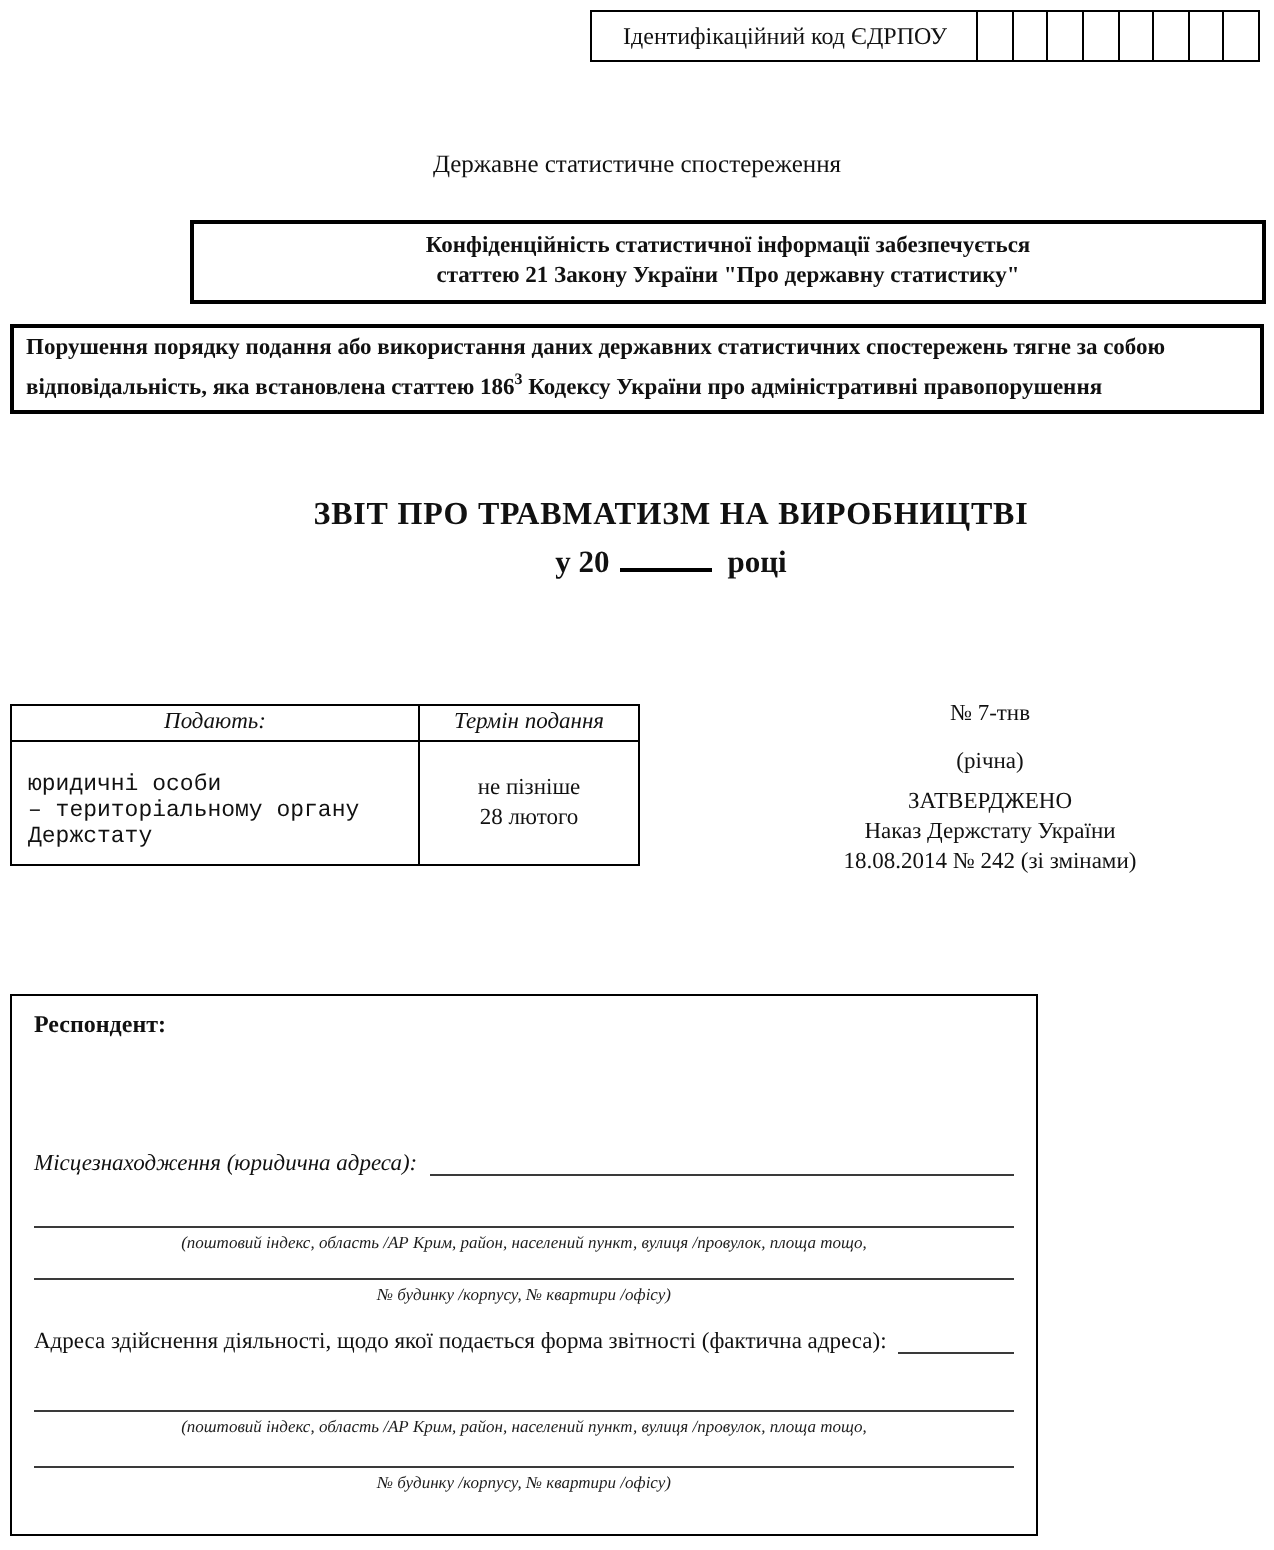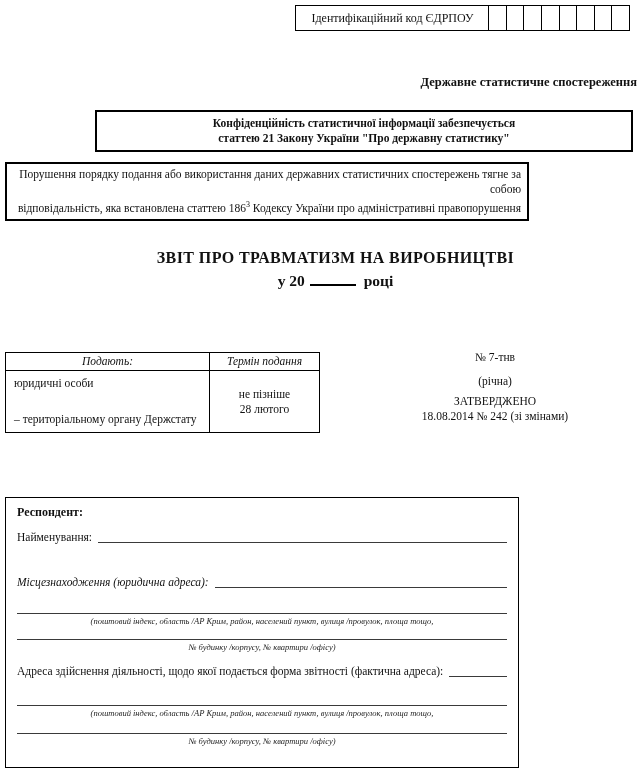--- a/index.html
+++ b/index.html
@@ -15,51 +15,51 @@
   .edrpou-label {
     flex:0 0 195px; border:1px solid #000; display:flex; align-items:center; justify-content:center;
     font-size:12px; white-space:nowrap;
   }
   .edrpou-cells { display:flex; flex:1; margin-left:-1px; }
   .edrpou-cell { flex:1; border:1px solid #000; margin-left:-1px; background:#fff; }
 
   
   .obs-title {
     position:absolute; top:75px; left:0; width:100%;
-    text-align:right; font-weight:bold; font-size:12.5px;
+    text-align:center; font-weight:normal; font-size:12.5px;
   }
   .conf-box {
     position:absolute; top:110px; left:95px; width:538px;
     border:2px solid #000; text-align:center; font-weight:bold;
     font-size:11.5px; line-height:15px; padding:4px 8px;
   }
   .viol-box {
-    position:absolute; top:162px; left:5px; width:524px;
-    border:2px solid #000; text-align:right; font-weight:normal;
+    position:absolute; top:162px; left:5px; width:627px;
+    border:2px solid #000; text-align:left; font-weight:bold;
     font-size:11.5px; line-height:15px; padding:3px 6px;
   }
   .viol-box sup { font-size:8px; }
 
   .report-title { position:absolute; top:249px; left:17px; width:100%; text-align:center; font-weight:bold; }
   .rt-line1 { font-size:16px; letter-spacing:0.4px; }
   .rt-line2 { font-size:15.5px; margin-top:4px; }
   .year-blank {
     display:inline-block; width:46px; height:15px; vertical-align:baseline;
     border-bottom:2px solid #000; margin:0 8px 0 5px;
   }
 
   
   .sub-table { position:absolute; top:352px; left:5px; width:315px; border:1px solid #000; font-size:11.5px; }
   .sub-header { display:flex; border-bottom:1px solid #000; text-align:center;font-style:italic; }
   .sub-h1 { flex:0 0 204px; border-right:1px solid #000; padding:2px 2px 3px; }
   .sub-h2 { flex:1; padding:2px 2px 3px; }
   .sub-body { display:flex; }
   .sub-b1 {
     flex:0 0 204px; border-right:1px solid #000; padding:6px 8px 7px;
-    display:flex; flex-direction:column; justify-content:space-between; min-height:61px;
+    display:flex; flex-direction:column; justify-content:flex-end; min-height:61px;font-family:Liberation Mono, monospace;
   }
   .sub-b2 { flex:1; display:flex; flex-direction:column; align-items:center; justify-content:center; line-height:15px;text-align:center; }
 
   
   .form-info { position:absolute; top:350px; left:385px; width:220px; text-align:center; font-size:11.5px; line-height:15px; }
   .fi-number { margin-bottom:9px; }
   .fi-period { margin-bottom:5px; }
 
   
   .resp-box { position:absolute; top:497px; left:5px; width:514px; height:271px; border:1px solid #000; font-size:11.5px; }
@@ -129,30 +129,27 @@
         <div>не пізніше</div>
         <div>28 лютого</div>
       </div>
     </div>
   </div>
 
   <div class="form-info">
     <div class="fi-number">№ 7-тнв</div>
     <div class="fi-period">(річна)</div>
     <div>ЗАТВЕРДЖЕНО</div>
+    <div>Наказ Держстату України</div>
     <div>18.08.2014  № 242 (зі змінами)</div>
   </div>
 
   <div class="resp-box">
     <div class="r-title">Респондент:</div>
 
-    <div class="label-row row-name">
-      <span class="lbl">Найменування:</span>
-      <span class="fill-line"></span>
-    </div>
 
     <div class="label-row row-legal">
       <span class="lbl">Місцезнаходження (юридична адреса):</span>
       <span class="fill-line"></span>
     </div>
 
     <div class="ruled ruled-1">(поштовий індекс, область /АР Крим, район, населений пункт, вулиця /провулок, площа тощо,</div>
     <div class="ruled ruled-2">№ будинку /корпусу, № квартири /офісу)</div>
 
     <div class="label-row row-actual">

